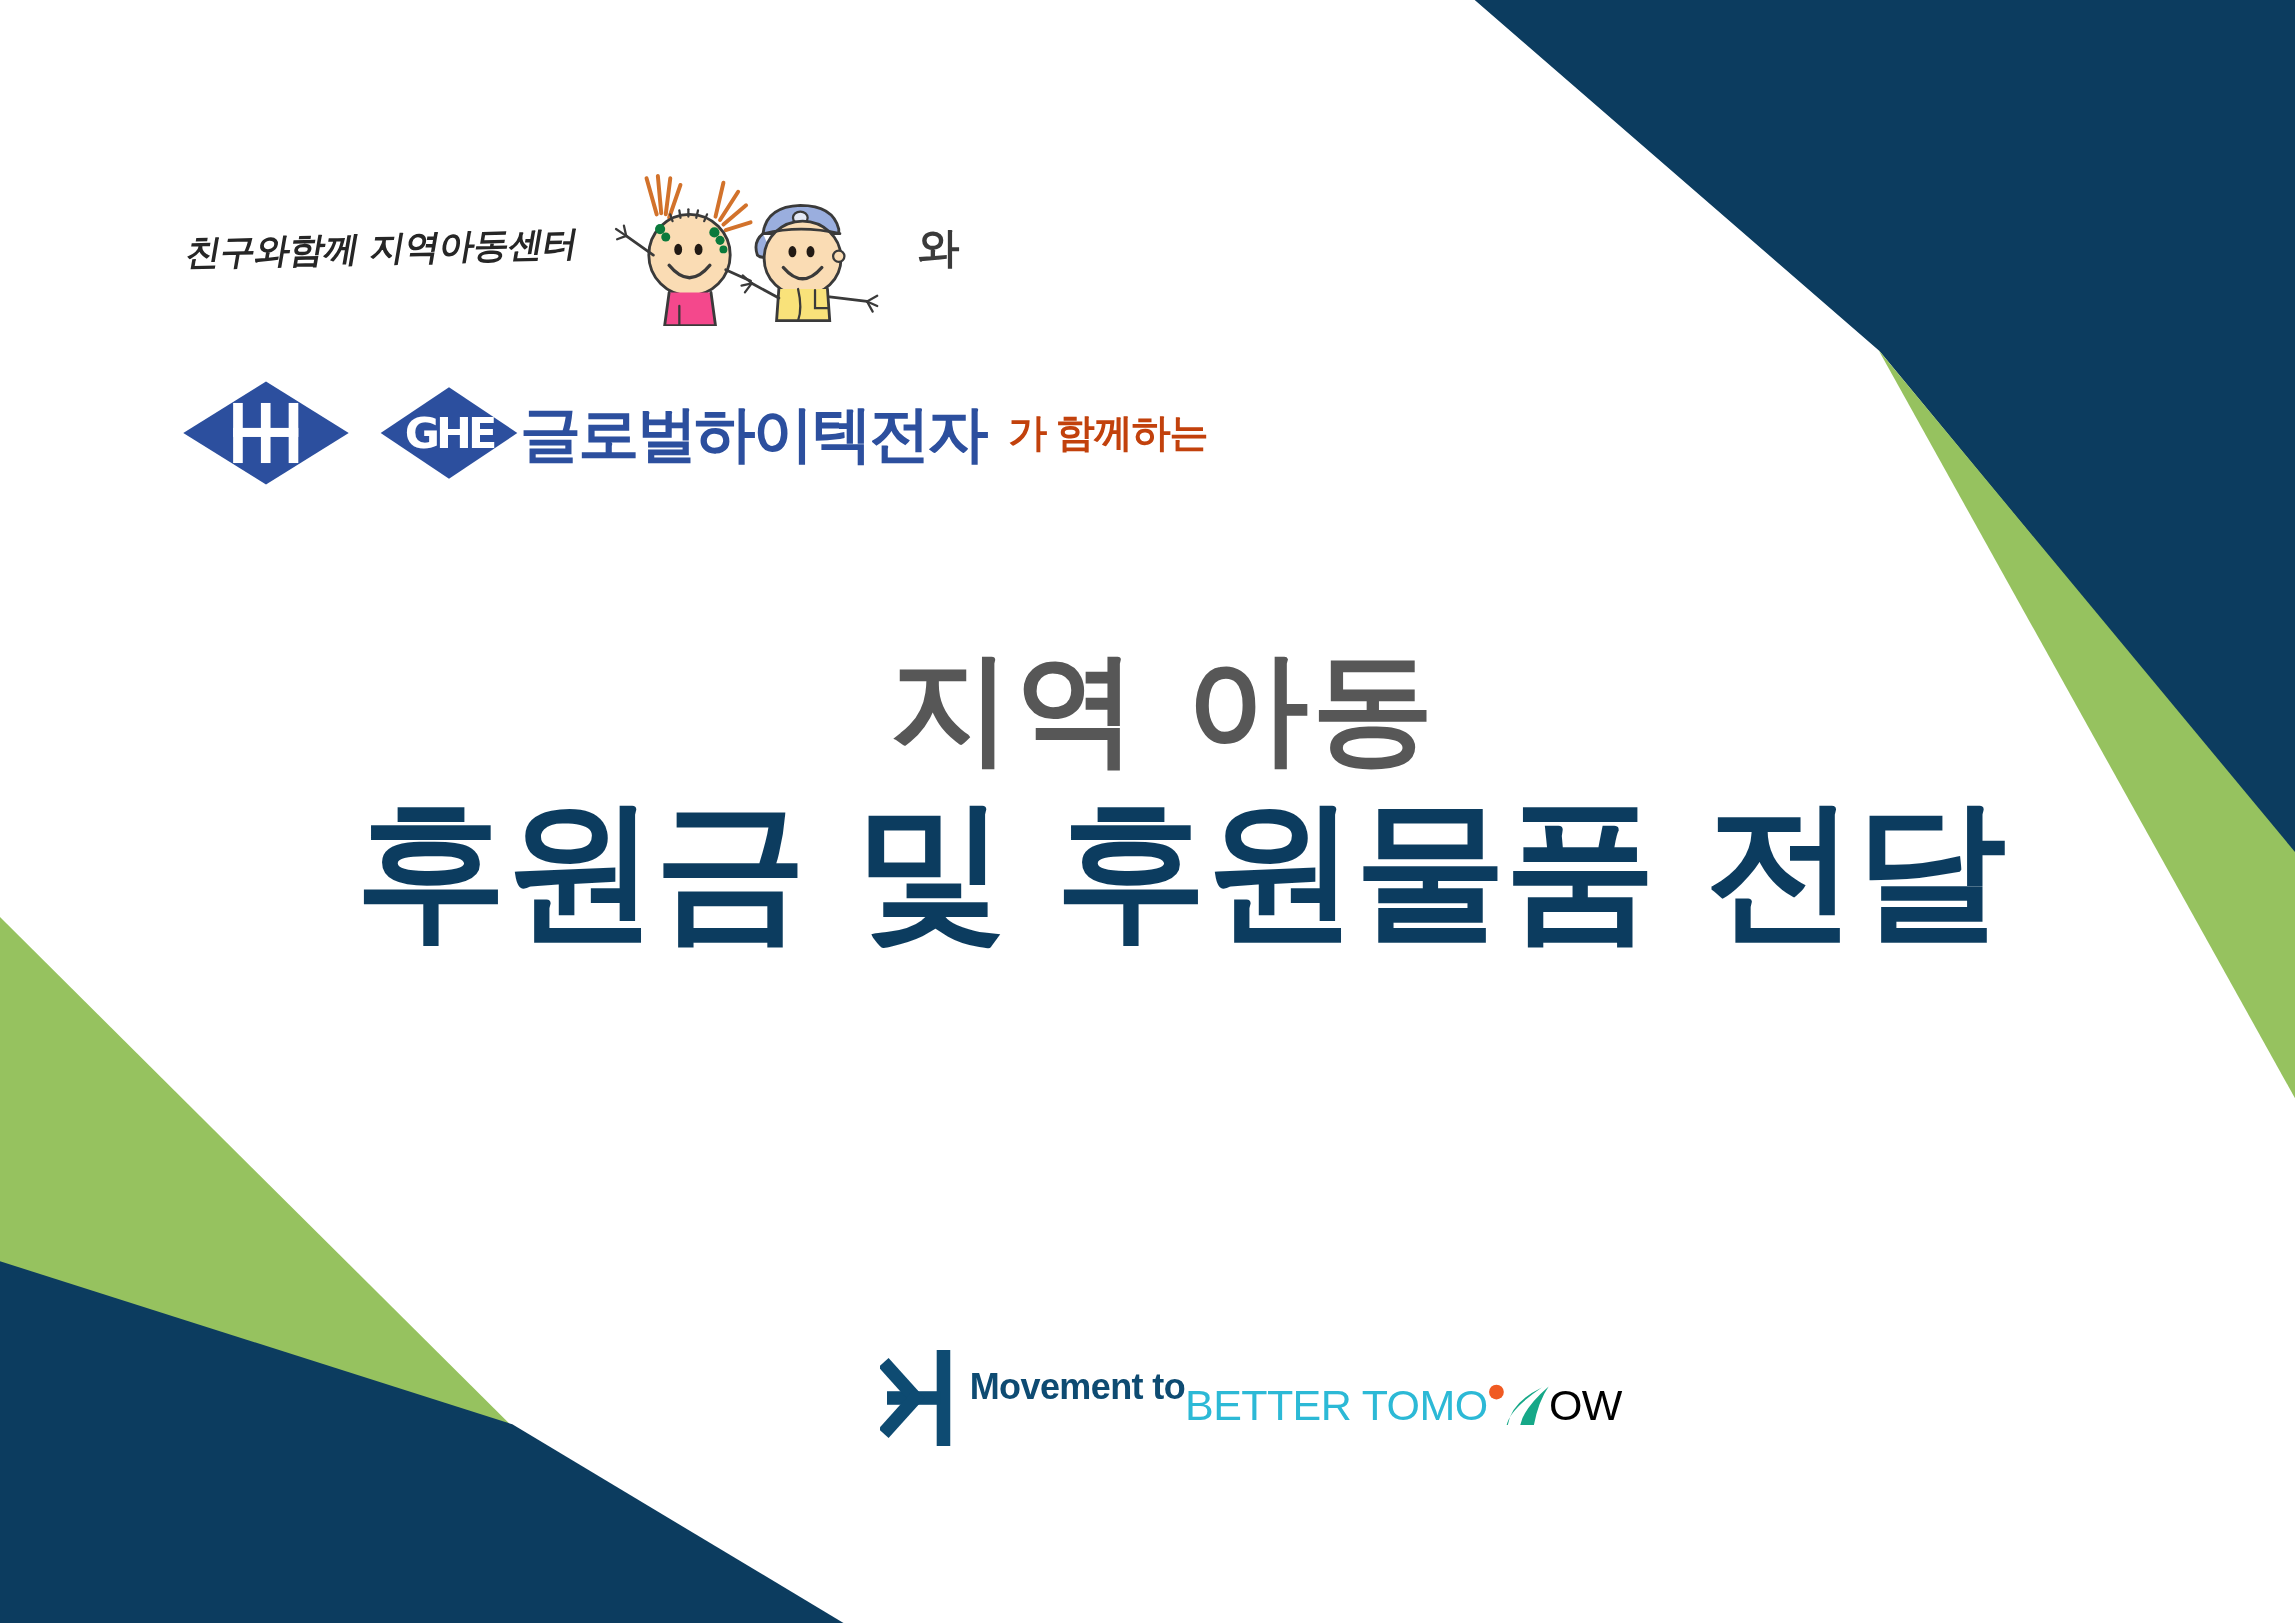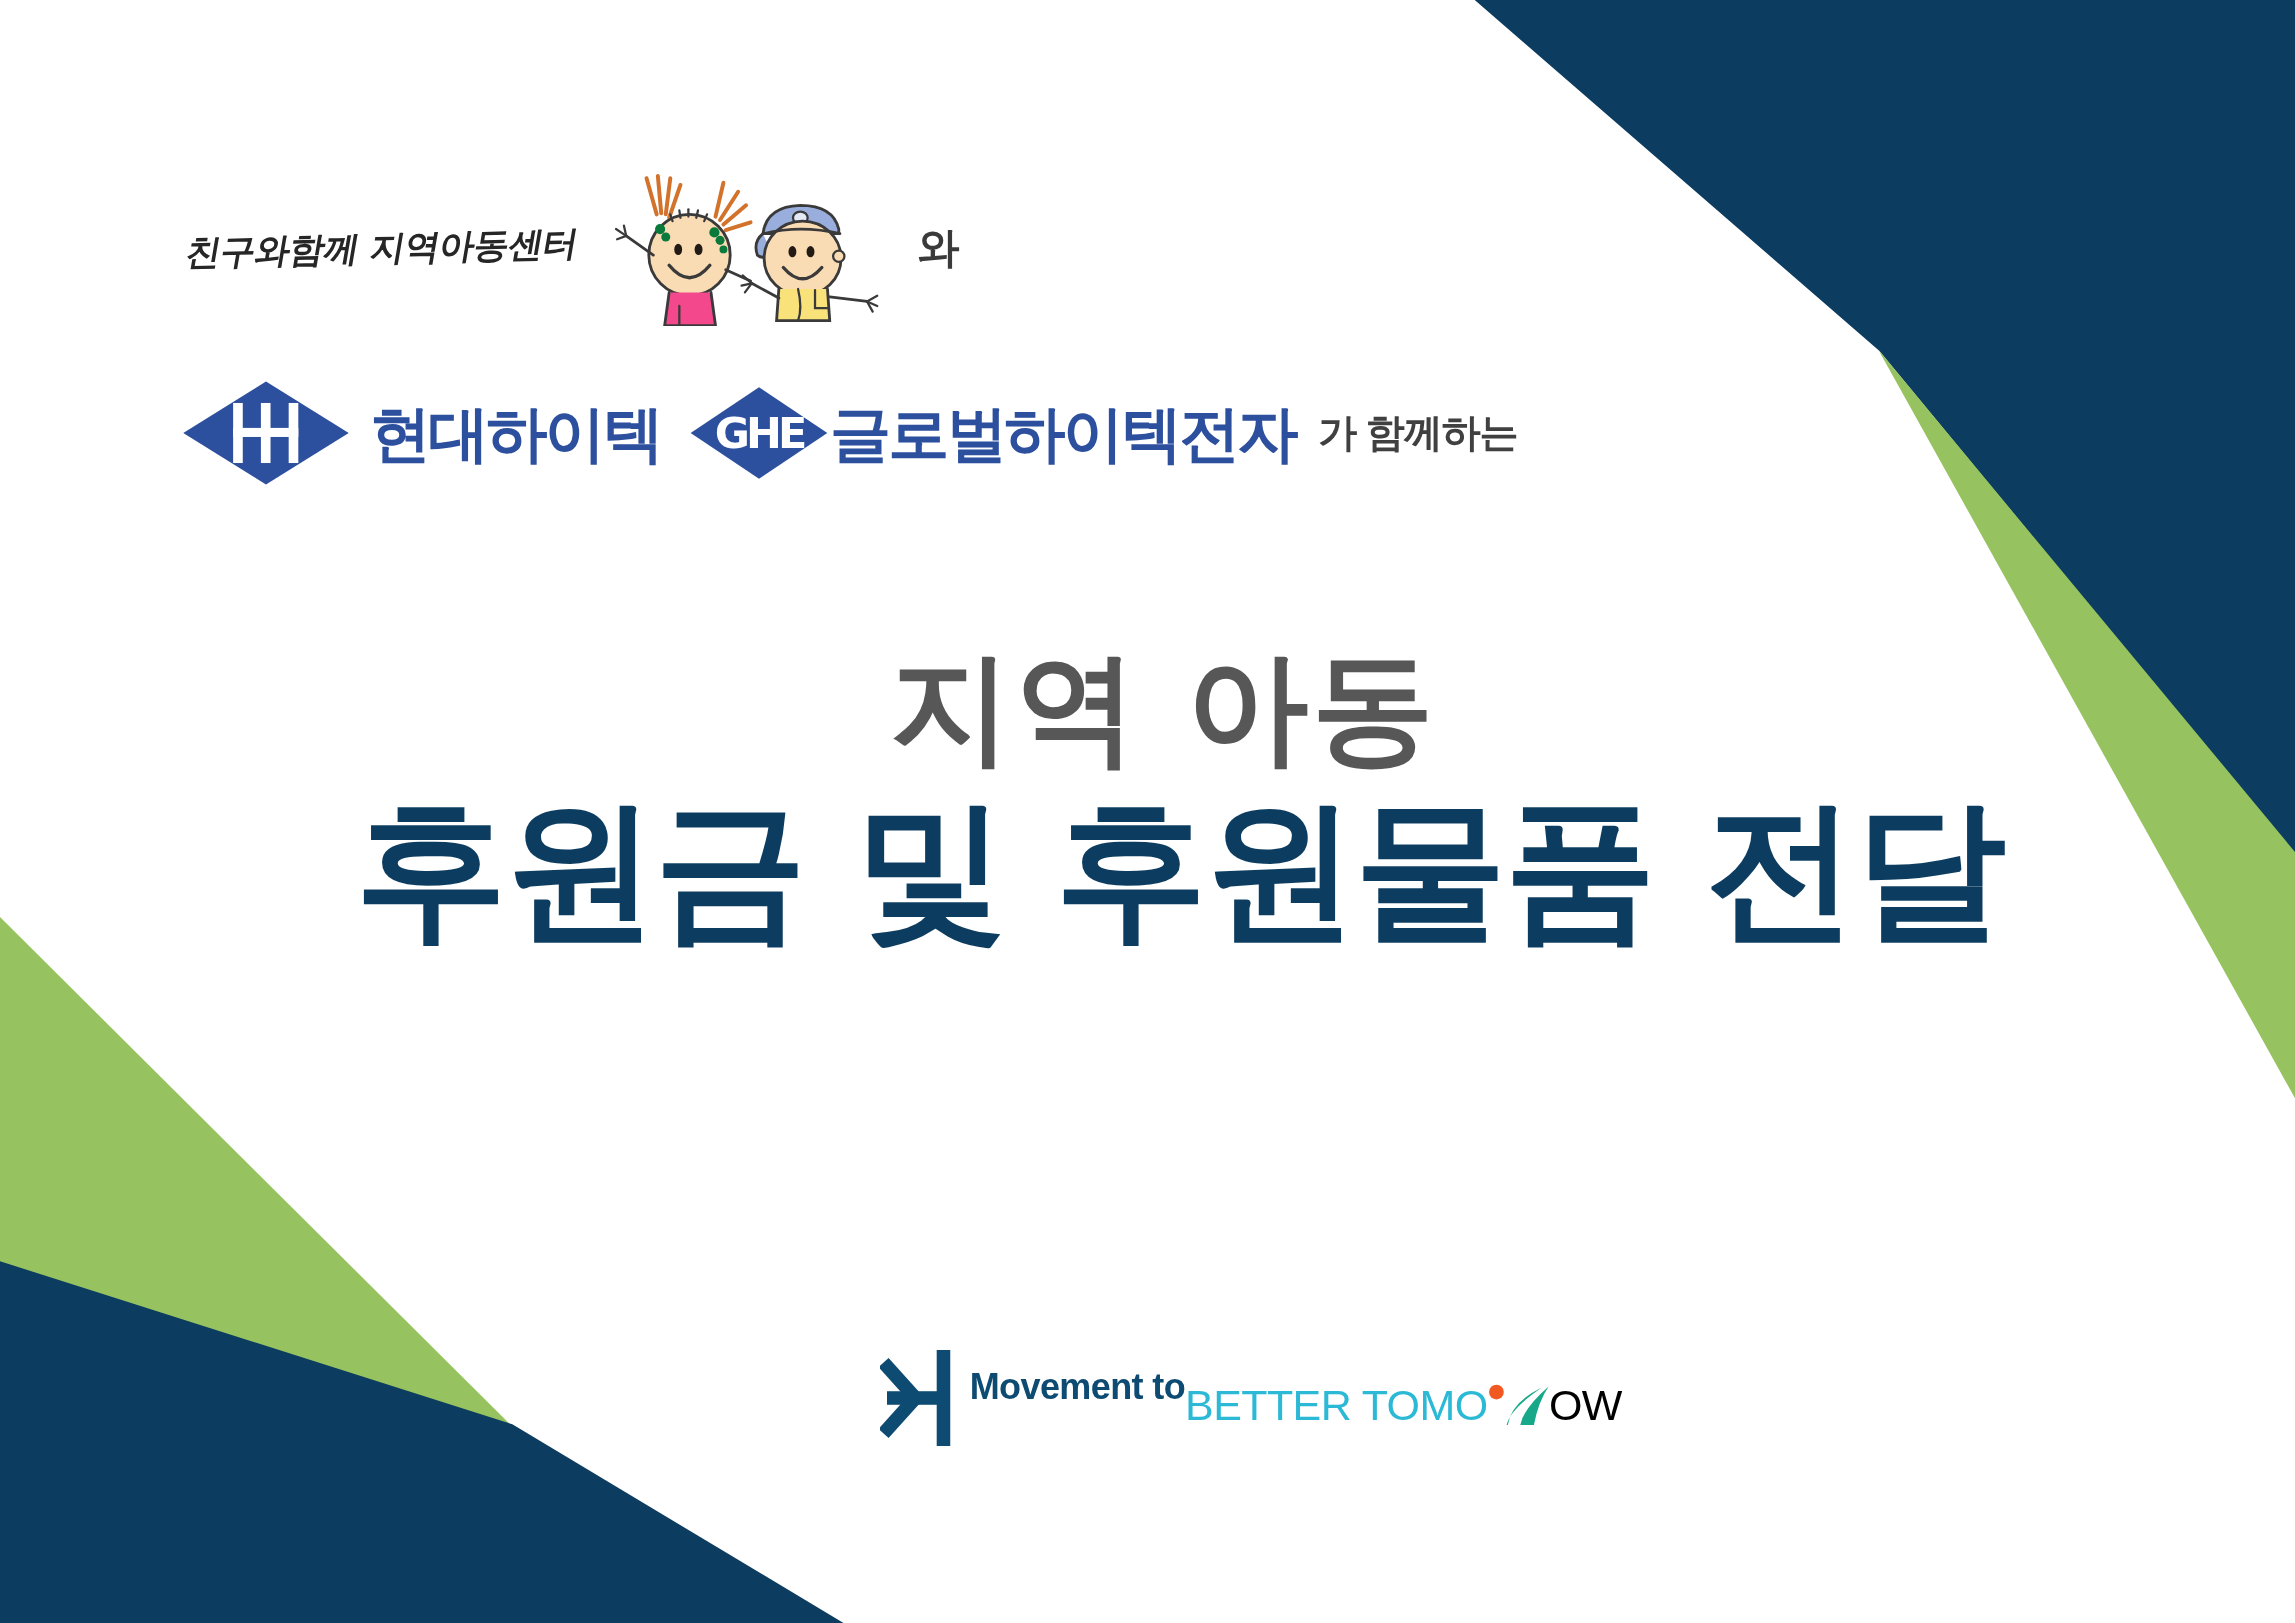--- a/index.html
+++ b/index.html
@@ -42,21 +42,21 @@
   .diamond{flex:0 0 auto;}
   .bluebrand{
     font-family:"DejaVu Sans",sans-serif;
     font-size:61px;font-weight:700;
     color:#2c4f9e;letter-spacing:-2.8px;
     white-space:nowrap;line-height:1;
   }
   #hh-wrap{display:flex;align-items:center;}
   #ghe-wrap{display:flex;align-items:center;margin-left:27px;justify-content:flex-end;}
   #tail{
-    font-size:39px;font-weight:700;color:#404040;
+    font-size:39px;font-weight:700;color:#c2410c;
     margin-left:22.6px;white-space:nowrap;letter-spacing:-1.1px;
   }
 
   
   #title{
     position:absolute;left:16px;top:640px;width:100%;
     text-align:center;
   }
   #title .l1{
     font-family:"DejaVu Sans",sans-serif;
@@ -212,21 +212,20 @@
     <div id="hh-wrap">
       <svg class="diamond" width="170" height="108" viewBox="0 0 300 190">
         <polygon points="150,4 296,95 150,186 4,95" fill="#2c4f9e"></polygon>
         <g fill="#ffffff">
           <rect x="92" y="42" width="17" height="106"></rect>
           <rect x="141" y="42" width="17" height="106"></rect>
           <rect x="190" y="42" width="17" height="106"></rect>
           <rect x="92" y="86" width="115" height="16"></rect>
         </g>
       </svg>
-      <span class="bluebrand" style="margin-left:19px;">현대하이텍</span>
     </div>
 
     <div id="ghe-wrap">
       <svg class="diamond" width="142" height="96" viewBox="0 0 250 170">
         <polygon points="125,4 246,85 125,166 4,85" fill="#2c4f9e"></polygon>
         <text x="125" y="111" text-anchor="middle" font-family="DejaVu Sans, sans-serif" font-size="76" font-weight="bold" fill="#ffffff" letter-spacing="-7">GHE</text>
       </svg>
       <span class="bluebrand" style="margin-left:0;">글로벌하이텍전자</span>
     </div>
 

